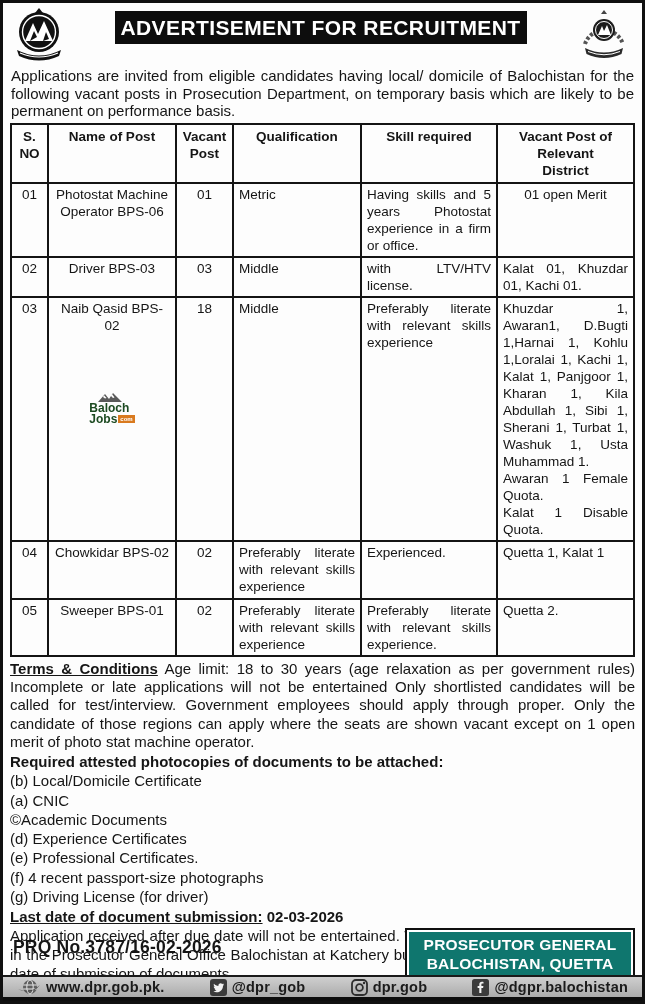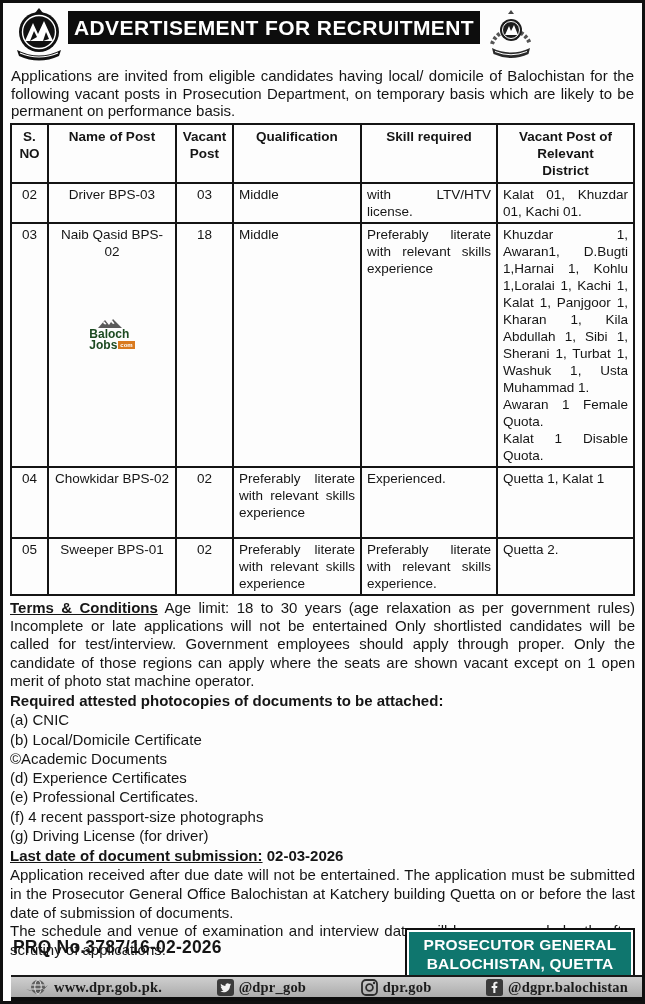--- a/index.html
+++ b/index.html
@@ -10,21 +10,21 @@
     position:relative;
     width:645px; height:1004px;
     margin:0 auto;
     background:#fdfdfd;
     border:3px solid #101010;
     padding:5px 7px 0 7px;
     overflow:hidden;
   }
 
   
-  .topbar { display:flex; align-items:flex-start; height:58px; }
+  .topbar { display:flex; align-items:flex-start; justify-content:space-between; height:58px; }
   .logo { flex:0 0 auto; }
   .title-box {
     flex:0 0 412px;
     margin-top:3px;
     background:#0d0d0d;
     color:#fff;
     height:33px;
     display:flex; align-items:center; justify-content:center;
     font-weight:bold; font-size:21px; letter-spacing:.4px;
   }
@@ -84,28 +84,27 @@
     width:230px;
     border:2px solid #101010; background:#fff; padding:2px;
   }
   .authority .inner {
     background:#0f766e; color:#fff; text-align:center;
     font-weight:bold; font-size:15.5px; line-height:19px;
     padding:3px 2px; white-space:pre-line; letter-spacing:.2px;
   }
 
   .social-bar {
-    position:absolute; left:8px; right:0; bottom:0;
+    position:absolute; left:0; right:0; bottom:0;
     height:26px;
     background:linear-gradient(#cfcfcf,#ababab);
     border-top:2px solid #1a1a1a; border-bottom:4px solid #0d0d0d;
     display:flex; align-items:center;
     padding:0 14px; gap:16px;
     justify-content:space-between;
-    font-family:Liberation Serif, serif;
   }
   .social-item { display:flex; align-items:center; gap:5px; }
   .social-item .lbl { font-weight:bold; font-size:14.5px; color:#1b1b1b; letter-spacing:.2px; }
   .social-item svg { display:block; }
 </style>
 </head>
 <body>
 
 <div class="page">
 
@@ -156,20 +155,28 @@
           <th>Name of Post</th>
           <th>Vacant
 Post</th>
           <th>Qualification</th>
           <th>Skill required</th>
           <th>Vacant Post of Relevant
 District</th>
         </tr>
       </thead>
     <tbody id="posts-body">
+        <tr style="height: 73px;">
+          <td class="c-sno">01</td>
+          <td class="c-name">Photostat Machine Operator BPS-06</td>
+          <td class="c-vacant">01</td>
+          <td class="c-qual">Metric</td>
+          <td class="c-skill">Having skills and 5 years Photostat experience in a firm or office.</td>
+          <td class="c-dist center">01 open Merit</td>
+        </tr>
         <tr style="height: 38px;">
           <td class="c-sno">02</td>
           <td class="c-name">Driver BPS-03</td>
           <td class="c-vacant">03</td>
           <td class="c-qual">Middle</td>
           <td class="c-skill">with LTV/HTV license.</td>
           <td class="c-dist">Kalat 01, Khuzdar 01, Kachi 01.</td>
         </tr>
         <tr style="height: 185px;">
           <td class="c-sno">03</td>
@@ -178,21 +185,21 @@
                 <path d="M7 3.2 L9.5 6 L8 6.5 L6 5 Z" fill="#fff"></path>
                 <path d="M15 2 L17.5 5.5 L16 6 L13.8 3.8 Z" fill="#fff"></path>
               </svg><div class="bj-t1">Baloch</div><div class="bj-t2"><span>Jobs</span><span class="bj-suffix">com</span></div></div></td>
           <td class="c-vacant">18</td>
           <td class="c-qual">Middle</td>
           <td class="c-skill">Preferably literate with relevant skills experience</td>
           <td class="c-dist">Khuzdar 1, Awaran1, D.Bugti 1,Harnai 1, Kohlu 1,Loralai 1, Kachi 1, Kalat 1, Panjgoor 1, Kharan 1, Kila Abdullah 1, Sibi 1, Sherani 1, Turbat 1, Washuk 1, Usta Muhammad 1.
 Awaran 1 Female Quota.
 Kalat 1 Disable Quota.</td>
         </tr>
-        <tr style="height: 71px;">
+        <tr style="height: 58px;">
           <td class="c-sno">04</td>
           <td class="c-name">Chowkidar BPS-02</td>
           <td class="c-vacant">02</td>
           <td class="c-qual">Preferably literate with relevant skills experience</td>
           <td class="c-skill">Experienced.</td>
           <td class="c-dist">Quetta 1, Kalat 1</td>
         </tr>
         <tr style="height: 55px;">
           <td class="c-sno">05</td>
           <td class="c-name">Sweeper BPS-01</td>
@@ -201,22 +208,22 @@
           <td class="c-skill">Preferably literate with relevant skills experience.</td>
           <td class="c-dist">Quetta 2.</td>
         </tr>
       </tbody>
   </table>
 
   <p class="terms"><span class="hd">Terms &amp; Conditions</span><span> </span><span>Age limit: 18 to 30 years (age relaxation as per government rules) Incomplete or late applications will not be entertained  Only shortlisted candidates will be called for test/interview. Government employees should apply through proper. Only the candidate of those regions can apply where the seats are shown vacant except on 1 open merit of photo stat machine operator.</span></p>
 
   <div class="doc-heading">Required attested photocopies of documents to be attached:</div>
   <div class="doc-list" id="doc-list">
+      <div>(b) Local/Domicile Certificate</div>
       <div>(a) CNIC</div>
-      <div>(b) Local/Domicile Certificate</div>
       <div>©Academic Documents</div>
       <div>(d) Experience Certificates</div>
       <div>(e) Professional Certificates.</div>
       <div>(f) 4 recent passport-size photographs</div>
       <div>(g) Driving License (for driver)</div>
     </div>
 
   <div class="lastdate">
     <span class="lbl">Last date of document submission:</span>
     <span class="val">02-03-2026</span>

